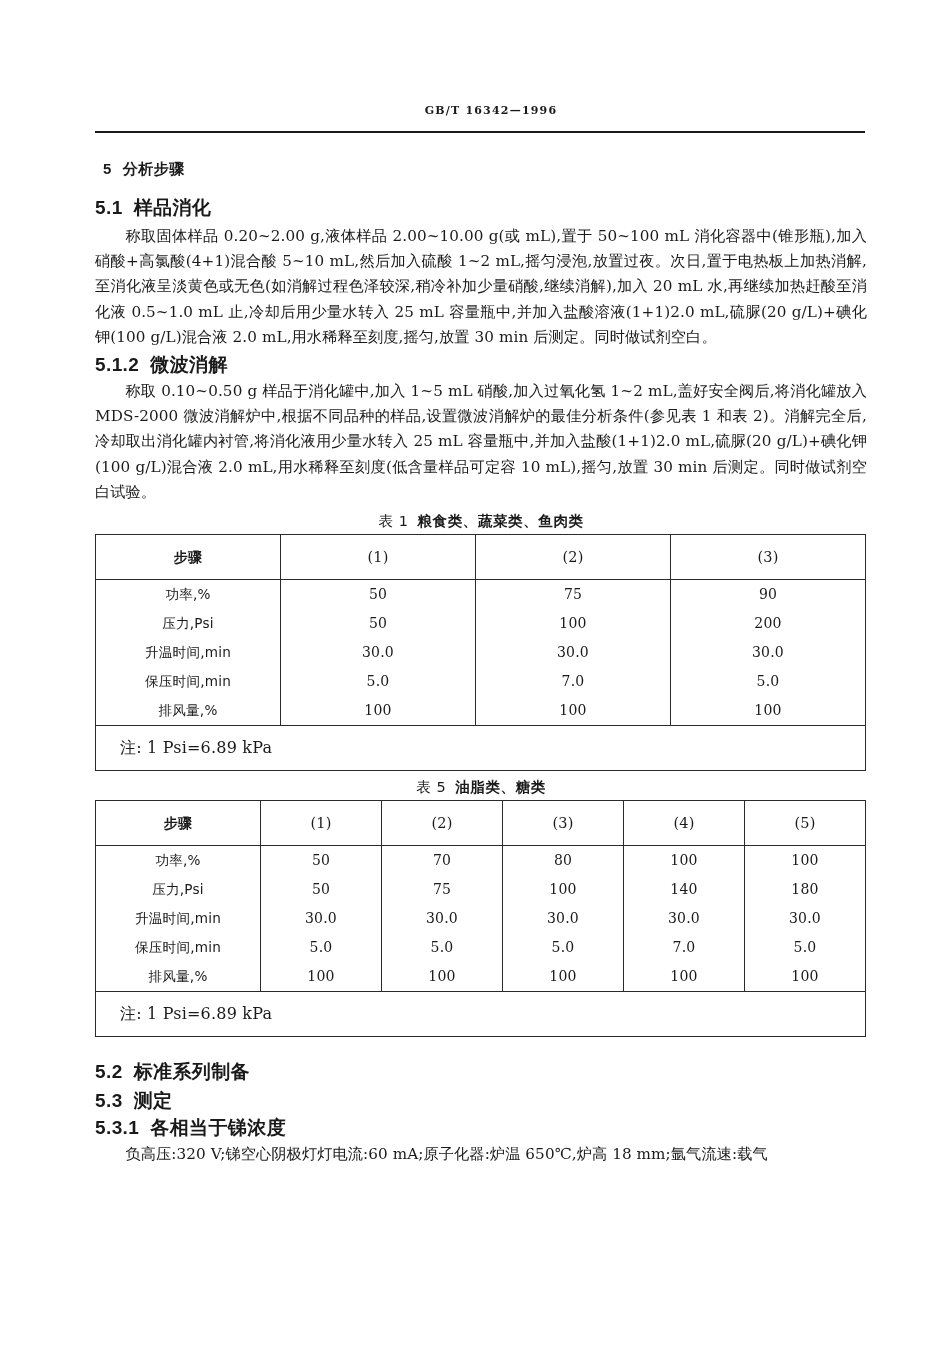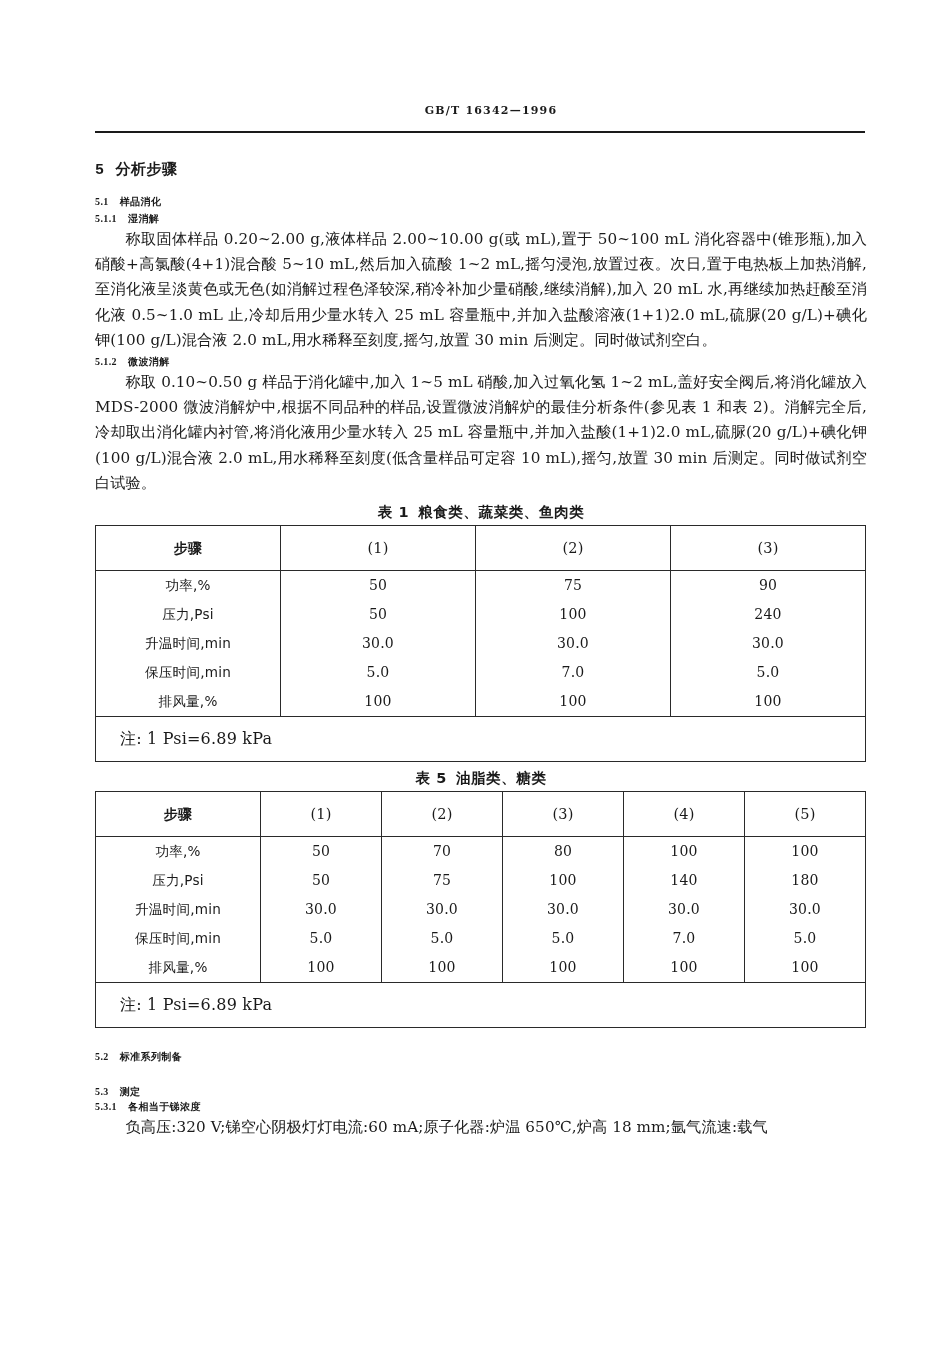--- a/index.html
+++ b/index.html
@@ -44,30 +44,30 @@
   }
 
   
   .content {
     position: absolute;
     left: 95px;
     top: 160px;
     width: 772px;
   }
   .h-sec {
-    font-family: Liberation Mono, monospace;
+    font-family: Liberation Sans, sans-serif;
     font-weight: bold;
     font-size: 15px;
-    margin: 0 0 16px 0;
+    margin: 0 0 16px 8px;
     letter-spacing: 0.5px;
   }
   .h-sec .num { margin-right: 11px; }
   .h-sub {
-    font-family: Liberation Serif, serif;
-    font-size: 10px;
+    font-family: Liberation Sans, sans-serif;
+    font-size: 19px;
     margin: 0 0 3px 0;
     letter-spacing: 0.4px;
   }
   .h-sub .num { margin-right: 11px; }
   .h-sub.tight { margin-bottom: 1px; }
 
   p.body {
     margin: 0 0 0 0;
     font-size: 15.2px;
     line-height: 25.2px;
@@ -80,21 +80,21 @@
 
   
   .tbl-caption {
     text-align: center;
     font-family: "DejaVu Sans", "Liberation Sans", sans-serif;
     font-weight: bold;
     font-size: 14.5px;
     letter-spacing: 0.6px;
     margin: 7px 0 3px 0;
   }
-  .tbl-caption .cap-num { font-weight: bold; margin: 0 9px 0 0; }
+  .tbl-caption .cap-num { font-weight: normal; margin: 0 9px 0 0; }
 
   
   table.data {
     border-collapse: collapse;
     width: 770px;
     margin: 0;
     table-layout: fixed;
   }
   table.data th, table.data td {
     border: 1px solid #2a2a2a;
@@ -152,23 +152,20 @@
   <div class="content">
 
     <h2 class="h-sec">
       <span class="num">5</span><span>分析步骤</span>
     </h2>
 
     <h3 class="h-sub">
       <span class="num">5.1</span><span>样品消化</span>
     </h3>
 
-    <h4 class="h-sub tight">
-      <span class="num">5.1.1</span><span>湿消解</span>
-    </h4>
 
     <p class="body after-head">称取固体样品 0.20~2.00 g,液体样品 2.00~10.00 g(或 mL),置于 50~100 mL 消化容器中(锥形瓶),加入硝酸+高氯酸(4+1)混合酸 5~10 mL,然后加入硫酸 1~2 mL,摇匀浸泡,放置过夜。次日,置于电热板上加热消解,至消化液呈淡黄色或无色(如消解过程色泽较深,稍冷补加少量硝酸,继续消解),加入 20 mL 水,再继续加热赶酸至消化液 0.5~1.0 mL 止,冷却后用少量水转入 25 mL 容量瓶中,并加入盐酸溶液(1+1)2.0 mL,硫脲(20 g/L)+碘化钾(100 g/L)混合液 2.0 mL,用水稀释至刻度,摇匀,放置 30 min 后测定。同时做试剂空白。</p>
 
     <h4 class="h-sub tight" style="margin-top:2px;">
       <span class="num">5.1.2</span><span>微波消解</span>
     </h4>
 
     <p class="body after-head">称取 0.10~0.50 g 样品于消化罐中,加入 1~5 mL 硝酸,加入过氧化氢 1~2 mL,盖好安全阀后,将消化罐放入 MDS-2000 微波消解炉中,根据不同品种的样品,设置微波消解炉的最佳分析条件(参见表 1 和表 2)。消解完全后,冷却取出消化罐内衬管,将消化液用少量水转入 25 mL 容量瓶中,并加入盐酸(1+1)2.0 mL,硫脲(20 g/L)+碘化钾(100 g/L)混合液 2.0 mL,用水稀释至刻度(低含量样品可定容 10 mL),摇匀,放置 30 min 后测定。同时做试剂空白试验。</p>
 
     <div class="tbl-caption">
@@ -194,21 +191,21 @@
         <tr>
           <td class="rowlabel">功率,%</td>
           <td>50</td>
           <td>75</td>
           <td>90</td>
         </tr>
         <tr>
           <td class="rowlabel">压力,Psi</td>
           <td>50</td>
           <td>100</td>
-          <td>240</td>
+          <td>200</td>
         </tr>
         <tr>
           <td class="rowlabel">升温时间,min</td>
           <td>30.0</td>
           <td>30.0</td>
           <td>30.0</td>
         </tr>
         <tr>
           <td class="rowlabel">保压时间,min</td>
           <td>5.0</td>
@@ -295,21 +292,21 @@
           <td colspan="6">注: 1 Psi=6.89 kPa</td>
         </tr>
       </tbody>
     </table>
 
     <h3 class="h-sub" style="margin-top:22px;margin-bottom:1px;">
       <span class="num">5.2</span><span>标准系列制备</span>
     </h3>
 
 
-    <h3 class="h-sub" style="margin-top:21px;margin-bottom:1px;">
+    <h3 class="h-sub" style="margin-top:3px;margin-bottom:1px;">
       <span class="num">5.3</span><span>测定</span>
     </h3>
 
     <h4 class="h-sub tight">
       <span class="num">5.3.1</span><span>各相当于锑浓度</span>
     </h4>
 
     <p class="body after-head">负高压:320 V;锑空心阴极灯灯电流:60 mA;原子化器:炉温 650℃,炉高 18 mm;氩气流速:载气</p>
 
   </div>

